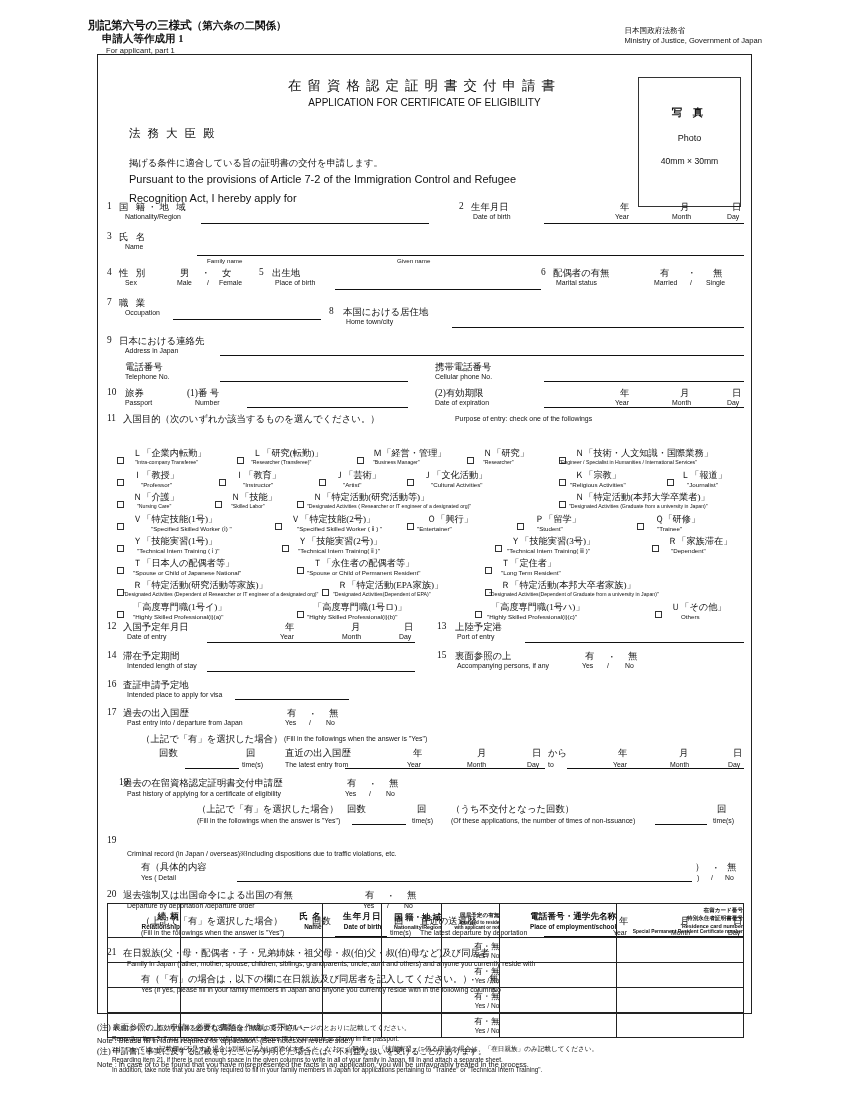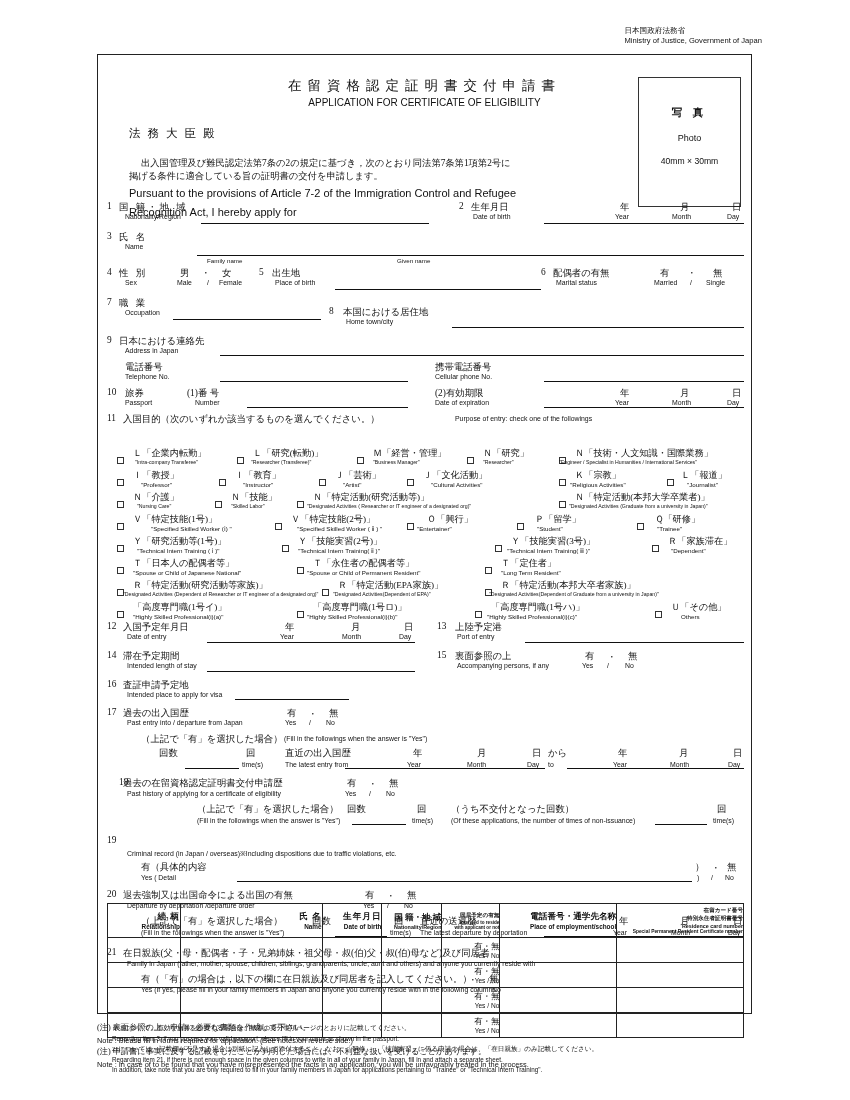--- a/index.html
+++ b/index.html
@@ -85,34 +85,38 @@
 
   .footnotes { position:absolute; left:97px; top:1022px; width:660px; }
   .fn-jp { font-size:8.2px; line-height:1.55; }
   .fn-en { font-size:7.4px; font-family:"Liberation Sans",sans-serif; line-height:1.55; }
 </style>
 </head>
 <body>
 
 <div class="page">
 
+  <div class="hdr-left">
+    <div class="h-1"><span>別記第六号の三様式</span><span class="norm">（第六条の二関係）</span></div>
+    <div class="h-2">申請人等作成用 1</div>
+    <div class="h-3">For applicant, part 1</div>
+  </div>
   <div class="hdr-right">
     <div class="hr-1">日本国政府法務省</div>
     <div class="hr-2">Ministry of Justice, Government of Japan</div>
   </div>
 
   <div class="frame">
 
     <div class="title-jp">在留資格認定証明書交付申請書</div>
     <div class="title-en">APPLICATION FOR CERTIFICATE OF ELIGIBILITY</div>
 
     <div class="minister-jp">法務大臣殿</div>
 
     <div class="pursuant">
-      <div class="pj">出入国管理及び難民認定法第7条の2の規定に基づき，次のとおり同法第7条第1項第2号に</div>
       <div class="pj2">掲げる条件に適合している旨の証明書の交付を申請します。</div>
       <div class="pe">Pursuant to the provisions of Article 7-2 of the Immigration Control and Refugee Recognition Act,  I hereby apply for</div>
     </div>
 
     <div class="photo-box">
       <div class="photo-jp">写 真</div>
       <div class="photo-en">Photo</div>
       <div class="photo-sz">40mm × 30mm</div>
     </div>
 
@@ -306,21 +310,21 @@
         <span class="abs opt-jp" style="left:428px;top:0">Ｐ「留学」</span>
         <span class="abs opt-en" style="left:430px;top:12px">"Student"</span>
 
         <span class="abs" style="left:530px;top:2px"><span class="cb"></span></span>
         <span class="abs opt-jp" style="left:548px;top:0">Ｑ「研修」</span>
         <span class="abs opt-en" style="left:550px;top:12px">"Trainee"</span>
       </div>
 
       <div style="position:relative;height:22px">
         <span class="abs" style="left:10px;top:2px"><span class="cb"></span></span>
-        <span class="abs opt-jp" style="left:26px;top:0">Ｙ「研究活動等(1号)」</span>
+        <span class="abs opt-jp" style="left:26px;top:0">Ｙ「技能実習(1号)」</span>
         <span class="abs opt-en" style="left:30px;top:12px">"Technical Intern Training ( ⅰ )"</span>
 
         <span class="abs" style="left:175px;top:2px"><span class="cb"></span></span>
         <span class="abs opt-jp" style="left:191px;top:0">Ｙ「技能実習(2号)」</span>
         <span class="abs opt-en" style="left:191px;top:12px">"Technical Intern Training( ⅱ )"</span>
 
         <span class="abs" style="left:388px;top:2px"><span class="cb"></span></span>
         <span class="abs opt-jp" style="left:404px;top:0">Ｙ「技能実習(3号)」</span>
         <span class="abs opt-en" style="left:400px;top:12px">"Technical Intern Training( ⅲ )"</span>
 

